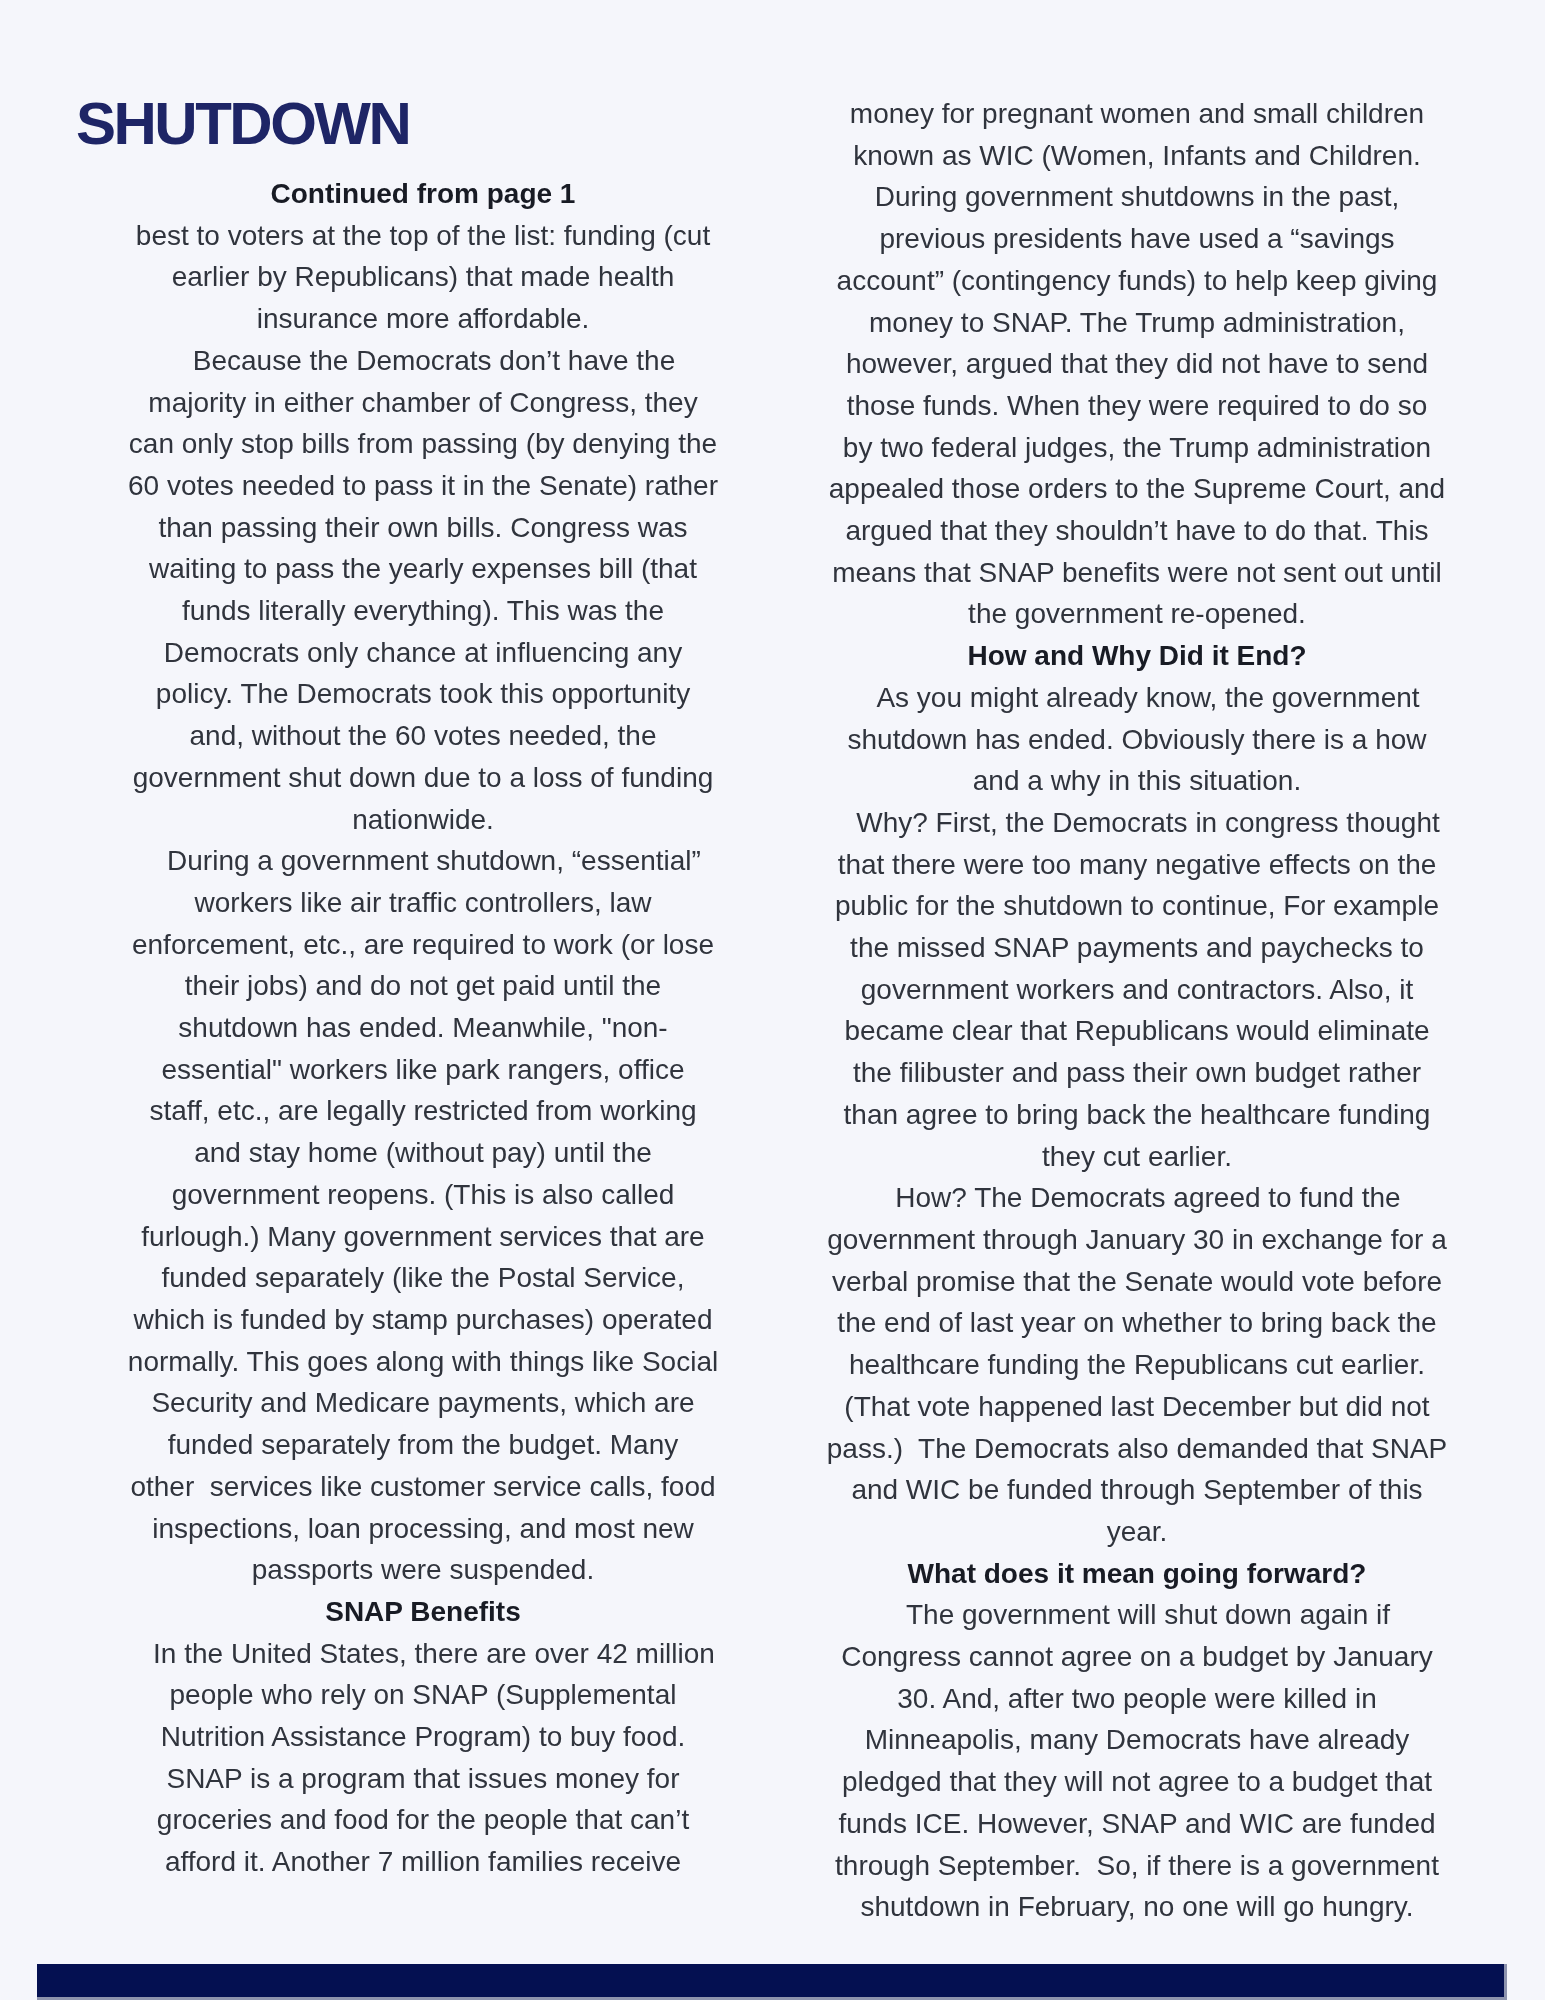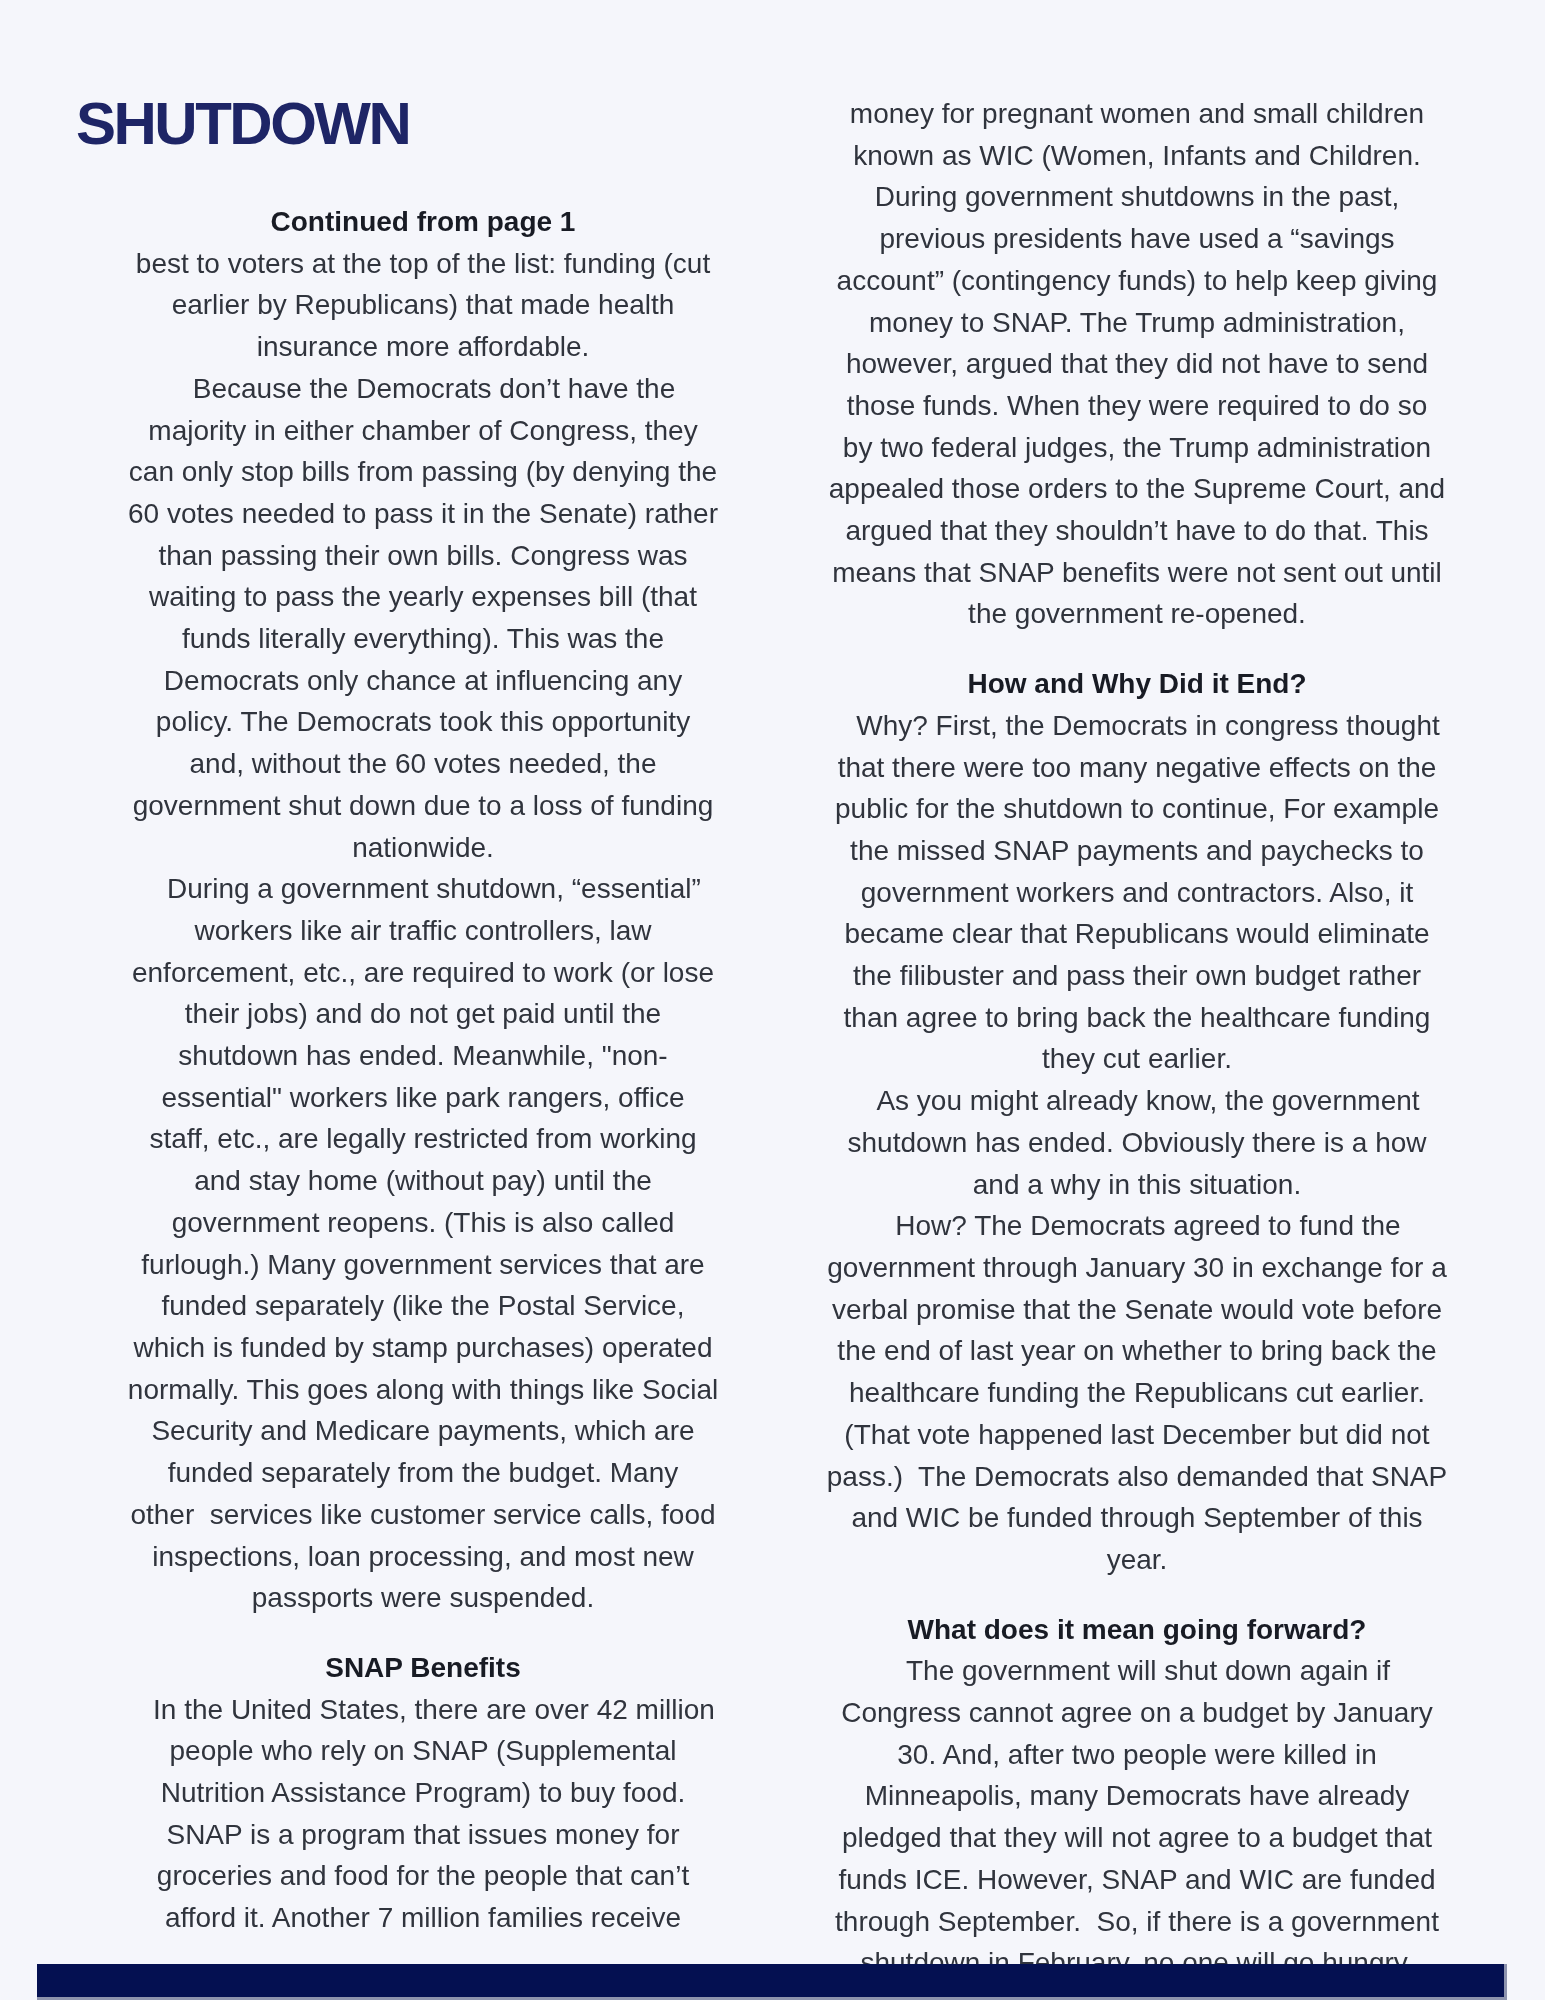--- a/index.html
+++ b/index.html
@@ -40,21 +40,20 @@
     margin:0;
     font-size:28px;
     line-height:41.7px;
     white-space:pre-wrap;
     font-weight:400;
     text-align:center;
   }
   .column h3{
     font-weight:700;
     color:var(--heading-ink);
-    margin-top:28px;
   }
   .col-left{left:78px;top:173px;width:690px;}
   .col-right{left:787px;top:93px;width:700px;}
   .body-indent{text-indent:22px;}
   .footer-bar{
     position:absolute;
     left:37px;
     top:1964px;
     width:1470px;
     height:36px;
@@ -122,32 +121,32 @@
 account” (contingency funds) to help keep giving
 money to SNAP. The Trump administration,
 however, argued that they did not have to send
 those funds. When they were required to do so
 by two federal judges, the Trump administration
 appealed those orders to the Supreme Court, and
 argued that they shouldn’t have to do that. This
 means that SNAP benefits were not sent out until
 the government re-opened.</p>
       <h3 class="heading">How and Why Did it End?</h3>
+      <p class="body-indent">As you might already know, the government
+shutdown has ended. Obviously there is a how
+and a why in this situation.</p>
       <p class="body-indent">Why? First, the Democrats in congress thought
 that there were too many negative effects on the
 public for the shutdown to continue, For example
 the missed SNAP payments and paychecks to
 government workers and contractors. Also, it
 became clear that Republicans would eliminate
 the filibuster and pass their own budget rather
 than agree to bring back the healthcare funding
 they cut earlier.</p>
-      <p class="body-indent">As you might already know, the government
-shutdown has ended. Obviously there is a how
-and a why in this situation.</p>
       <p class="body-indent">How? The Democrats agreed to fund the
 government through January 30 in exchange for a
 verbal promise that the Senate would vote before
 the end of last year on whether to bring back the
 healthcare funding the Republicans cut earlier.
 (That vote happened last December but did not
 pass.)  The Democrats also demanded that SNAP
 and WIC be funded through September of this
 year.</p>
       <h3 class="heading">What does it mean going forward?</h3>

